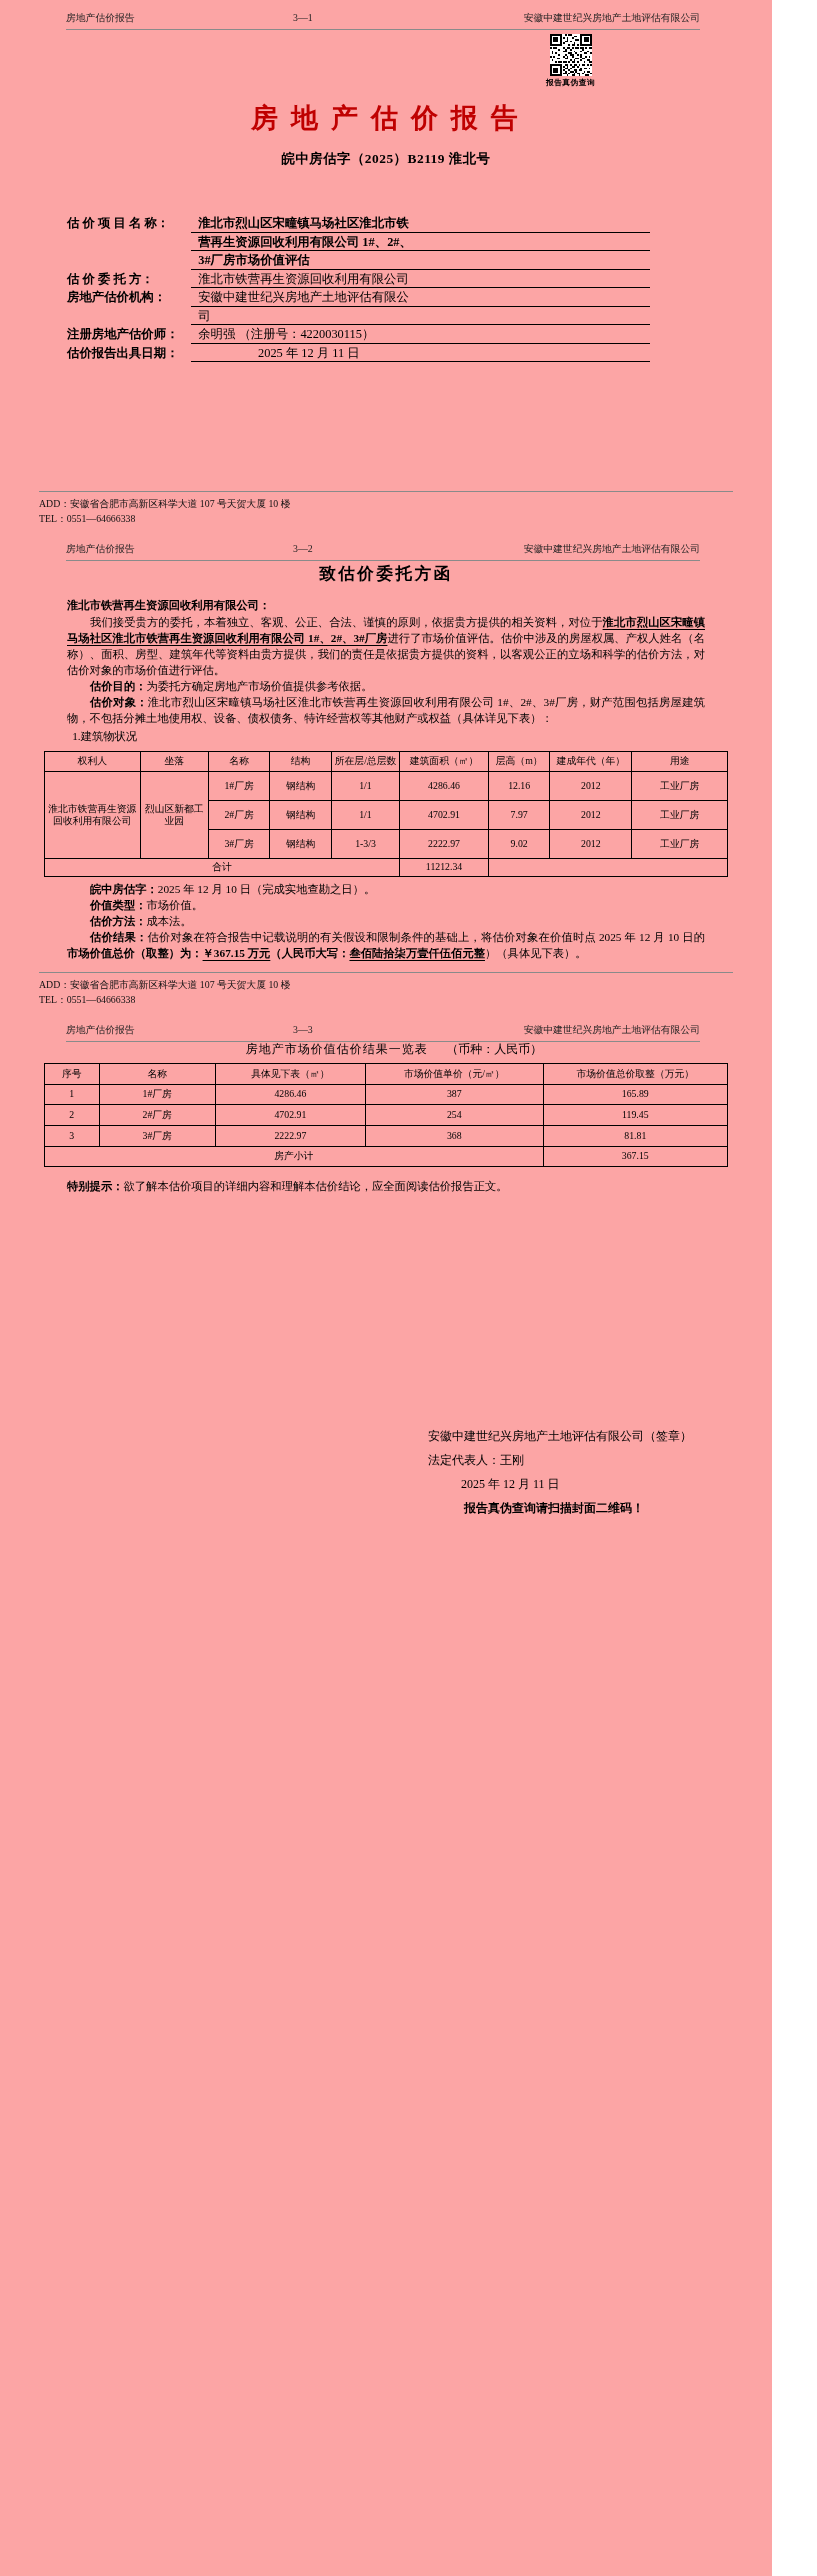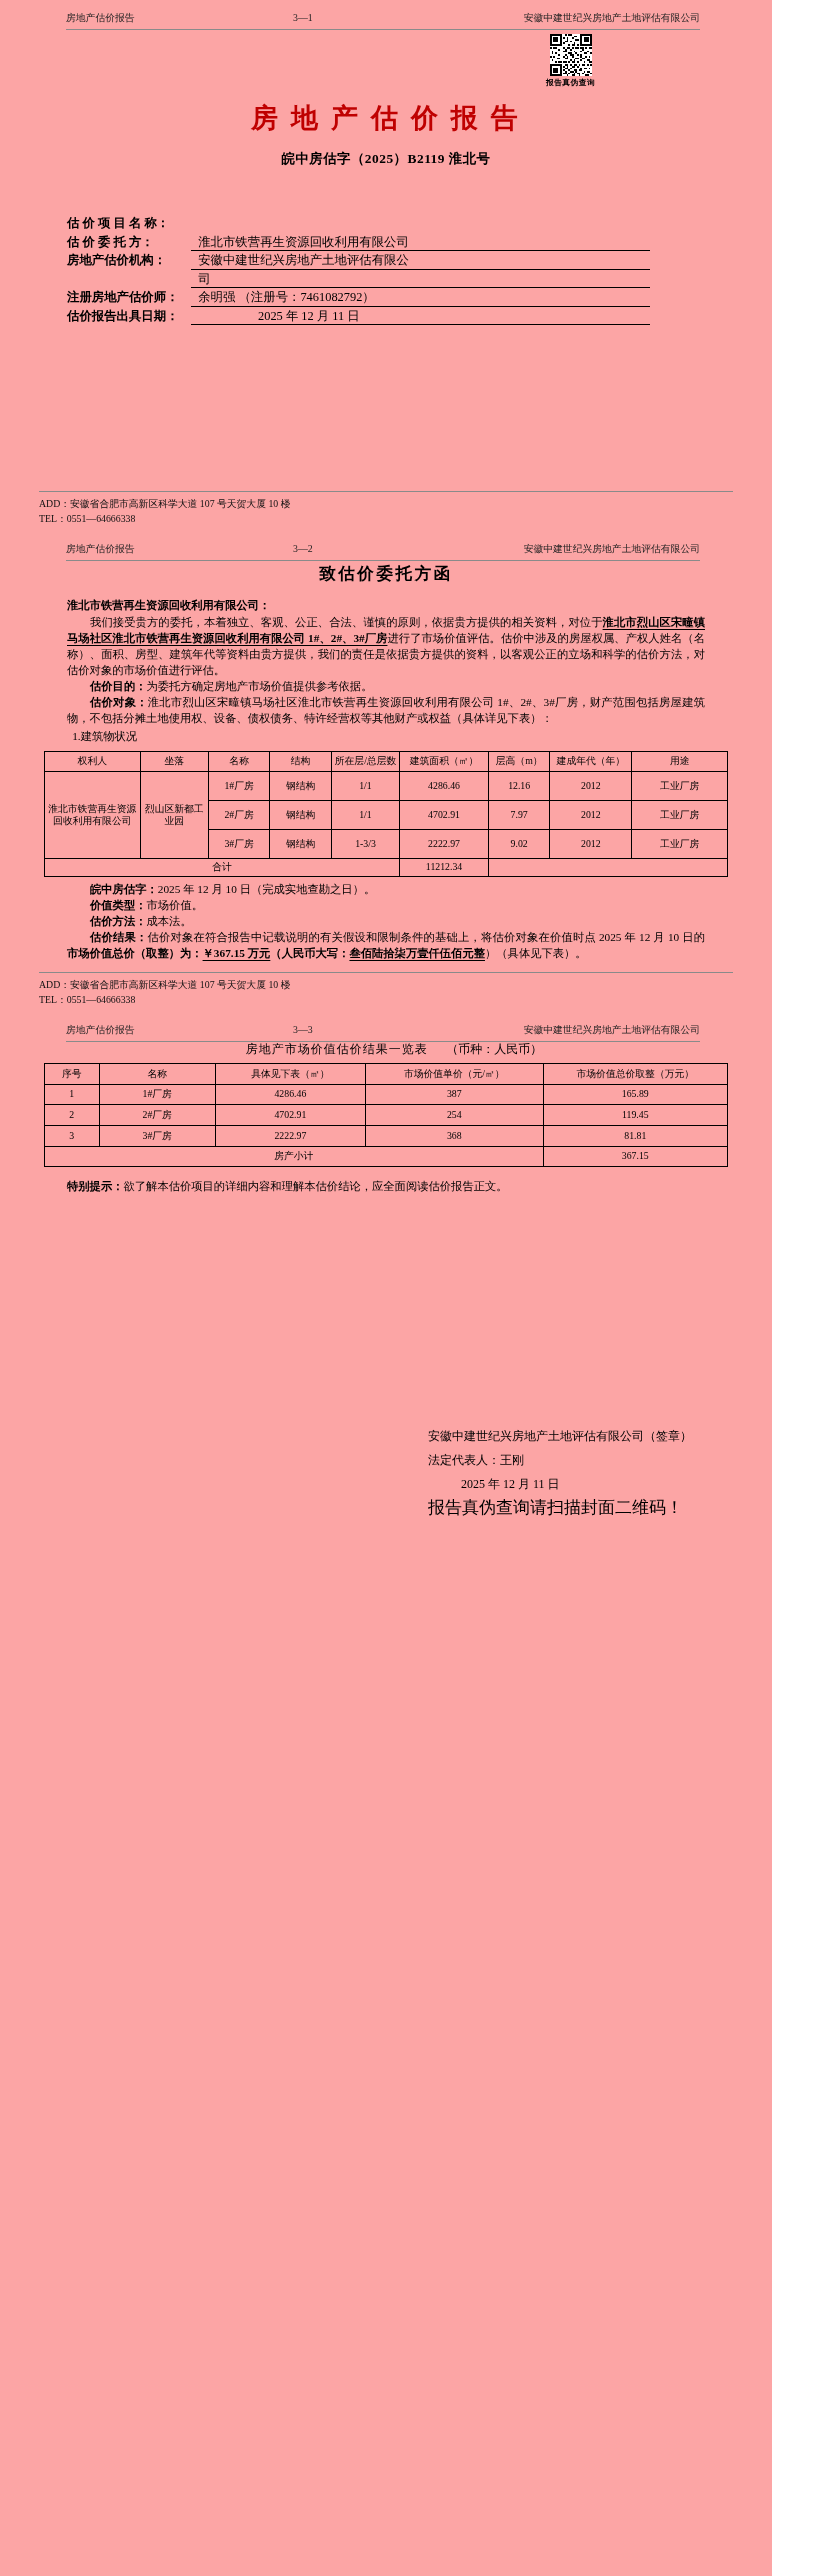--- a/index.html
+++ b/index.html
@@ -45,21 +45,21 @@
   th,td{border:0.8px solid #000;padding:3.6px 2.6px;vertical-align:middle;font-weight:normal;line-height:12.4px;}
   .btable .drow td{padding:7.7px 2.6px;}
   .trow td{padding:2.6px;}
 
   .results-title{display:flex;justify-content:center;align-items:baseline;gap:18.5px;font-size:12px;margin-bottom:2.1px;}
   .rt{letter-spacing:1px;margin-left:16px;}
   .notice{margin-top:11.3px;text-indent:0;}
 
   .sig{margin-top:230px;margin-left:361px;font-size:12px;line-height:24px;}
   .sig-date{padding-left:33px;}
-  .sig-qr{font-weight:normal;font-size:17px;}
+  .sig-qr{font-weight:bold;font-size:12px;margin-left:36px;}
 </style>
 </head>
 <body>
 
 <section class="page" id="page1">
   <div class="hdr">
     <span>房地产估价报告</span>
     <span class="mid">3—1</span>
     <span>安徽中建世纪兴房地产土地评估有限公司</span>
   </div>
@@ -84,38 +84,43 @@
     </g>
   </svg>
   <div class="qr-caption">报告真伪查询</div>
 
   <h1 class="cover-title">房 地 产 估 价 报 告</h1>
   <div class="doc-no">皖中房估字（2025）B2119 淮北号</div>
 
   <div class="fields">
     <div class="field">
       <div class="flab">估 价 项 目 名 称：</div>
+      <div class="fvals">
+        <div class="vline vbold">淮北市烈山区宋疃镇马场社区淮北市铁</div>
+        <div class="vline vbold">营再生资源回收利用有限公司 1#、2#、</div>
+        <div class="vline vbold">3#厂房市场价值评估</div>
+      </div>
     </div>
     <div class="field">
       <div class="flab">估 价 委 托 方：</div>
       <div class="fvals">
         <div class="vline">淮北市铁营再生资源回收利用有限公司</div>
       </div>
     </div>
     <div class="field">
       <div class="flab">房地产估价机构：</div>
       <div class="fvals">
         <div class="vline">安徽中建世纪兴房地产土地评估有限公</div>
         <div class="vline">司</div>
       </div>
     </div>
     <div class="field">
       <div class="flab">注册房地产估价师：</div>
       <div class="fvals">
-        <div class="vline">余明强 （注册号：7461082792）</div>
+        <div class="vline">余明强 （注册号：4220030115）</div>
       </div>
     </div>
     <div class="field">
       <div class="flab">估价报告出具日期：</div>
       <div class="fvals">
         <div class="vline vdate">2025 年 12 月 11 日</div>
       </div>
     </div>
   </div>
 

